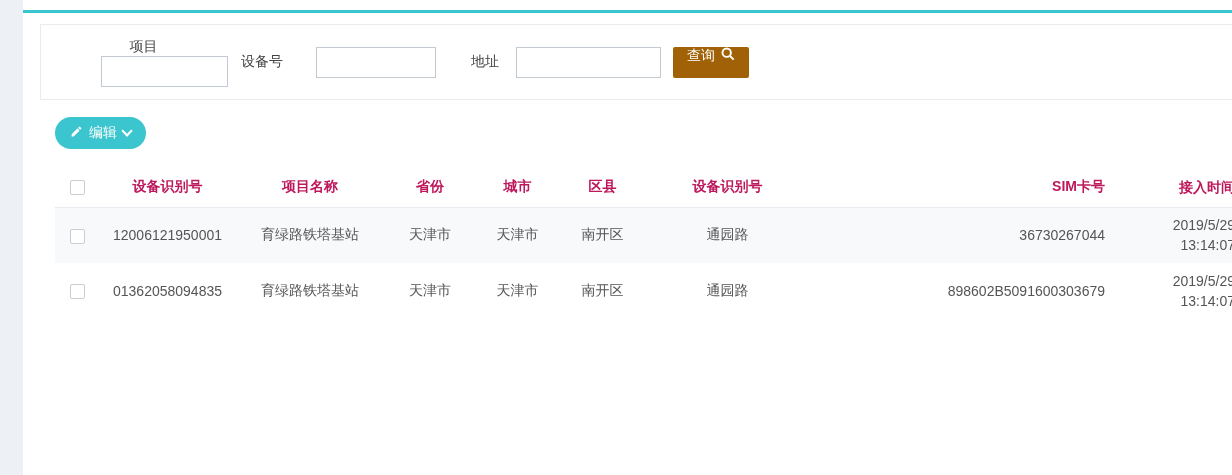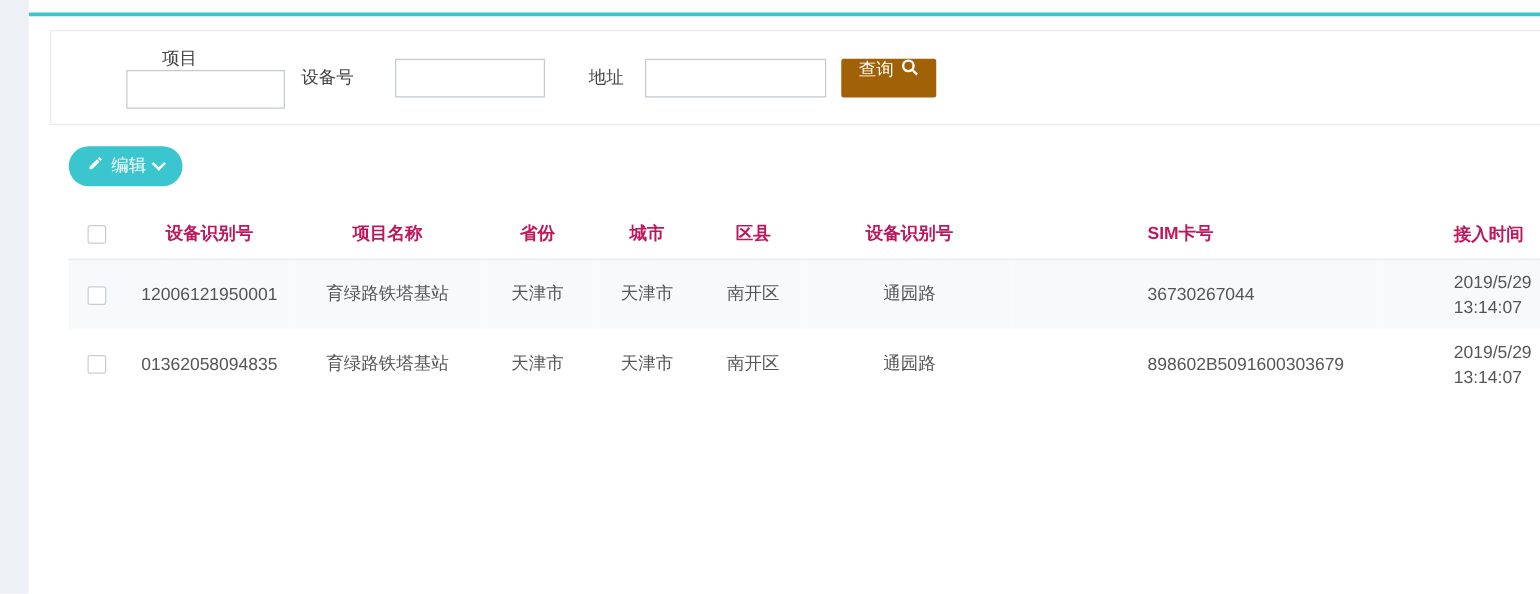--- a/index.html
+++ b/index.html
@@ -79,21 +79,21 @@
   }
   .device-table th {
     height: 40px; font-size: 14px; font-weight: bold; color: #be185d;
     border-bottom: 1px solid #e8ecf0; text-align: center; vertical-align: middle;
     white-space: nowrap;
   }
   .device-table td {
     height: 56px; font-size: 14px; color: #555;
     text-align: center; vertical-align: middle; white-space: nowrap;
   }
-  .device-table .al { text-align: left; }
+  .device-table .al { text-align: right; }
   .device-table .pl-sim { padding-left: 108px; }
   .device-table .pl-time { padding-left: 58px; white-space: normal; line-height: 1.45; }
   .row-alt { background: #f7f9fb; }
   .checkbox {
     display: inline-block; width: 15px; height: 15px;
     border: 1px solid #c9ced4; border-radius: 2px; background: #fff;
     vertical-align: middle; cursor: pointer;
   }
 </style>
 </head>

